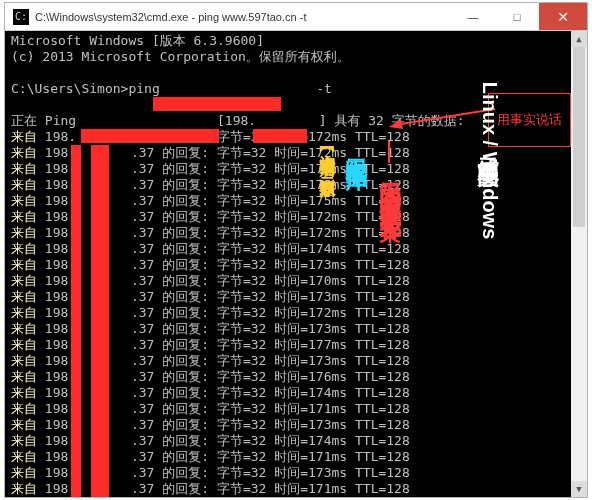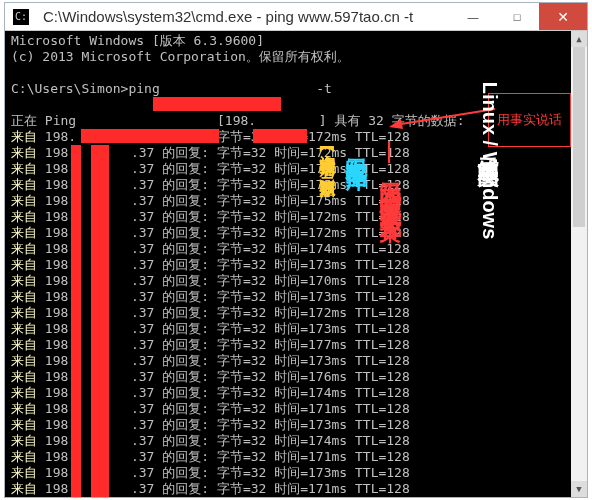--- a/index.html
+++ b/index.html
@@ -1,20 +1,20 @@
 <!DOCTYPE html>
 <html><head>
 <meta charset="utf-8">
 <style>
   * { margin:0; padding:0; box-sizing:border-box; }
   body { width:592px; height:500px; background:#fff; font-family:"SimSun","NSimSun",monospace; overflow:hidden; position:relative; }
   .window { position:absolute; left:4px; top:2px; width:584px; height:496px; border:1px solid #a7b3bd; background:#000; display:flex; flex-direction:column; }
   .titlebar { height:28px; background:#fff; display:flex; align-items:center; position:relative; border-bottom:1px solid #ccc; }
   .title-icon { width:16px; height:16px; margin:0 6px 0 8px; background:#000; display:flex; align-items:center; justify-content:center; font-size:10px; color:#ccc; }
-  .title-text { flex:1; font-family:"Segoe UI","Microsoft YaHei",sans-serif; font-size:15px; color:#333;margin-left:8px; }
+  .title-text { flex:1; font-family:"Segoe UI","Microsoft YaHei",sans-serif; font-size:11px; color:#333; }
   .win-btns { display:flex; height:100%; }
   .win-btn { width:44px; height:100%; display:flex; align-items:center; justify-content:center; font-family:sans-serif; font-size:11px; color:#333; cursor:pointer; }
   .win-btn.close { background:#d04b3e; color:#fff; width:48px; font-size:14px; }
   .content { flex:1; background:#000; position:relative; overflow:hidden; }
   .term { position:absolute; left:6px; top:2px; right:6px; font-family:"NSimSun","SimSun",monospace; font-size:13px; line-height:16px; color:#c0c0c0; white-space:pre; }
   .ln { height:16px; }
   .red { color:#fef9c3; }
   .redbox { position:absolute; background:#ff2a2a; height:14px; }
   .callout { position:absolute; right:16px; top:62px; border:1px solid #ff3a3a; color:#ff3a3a; font-size:13px; padding:17px 8px; background:#000; }
   .arrow { position:absolute; right:90px; top:38px; width:110px; height:60px; pointer-events:none; }

